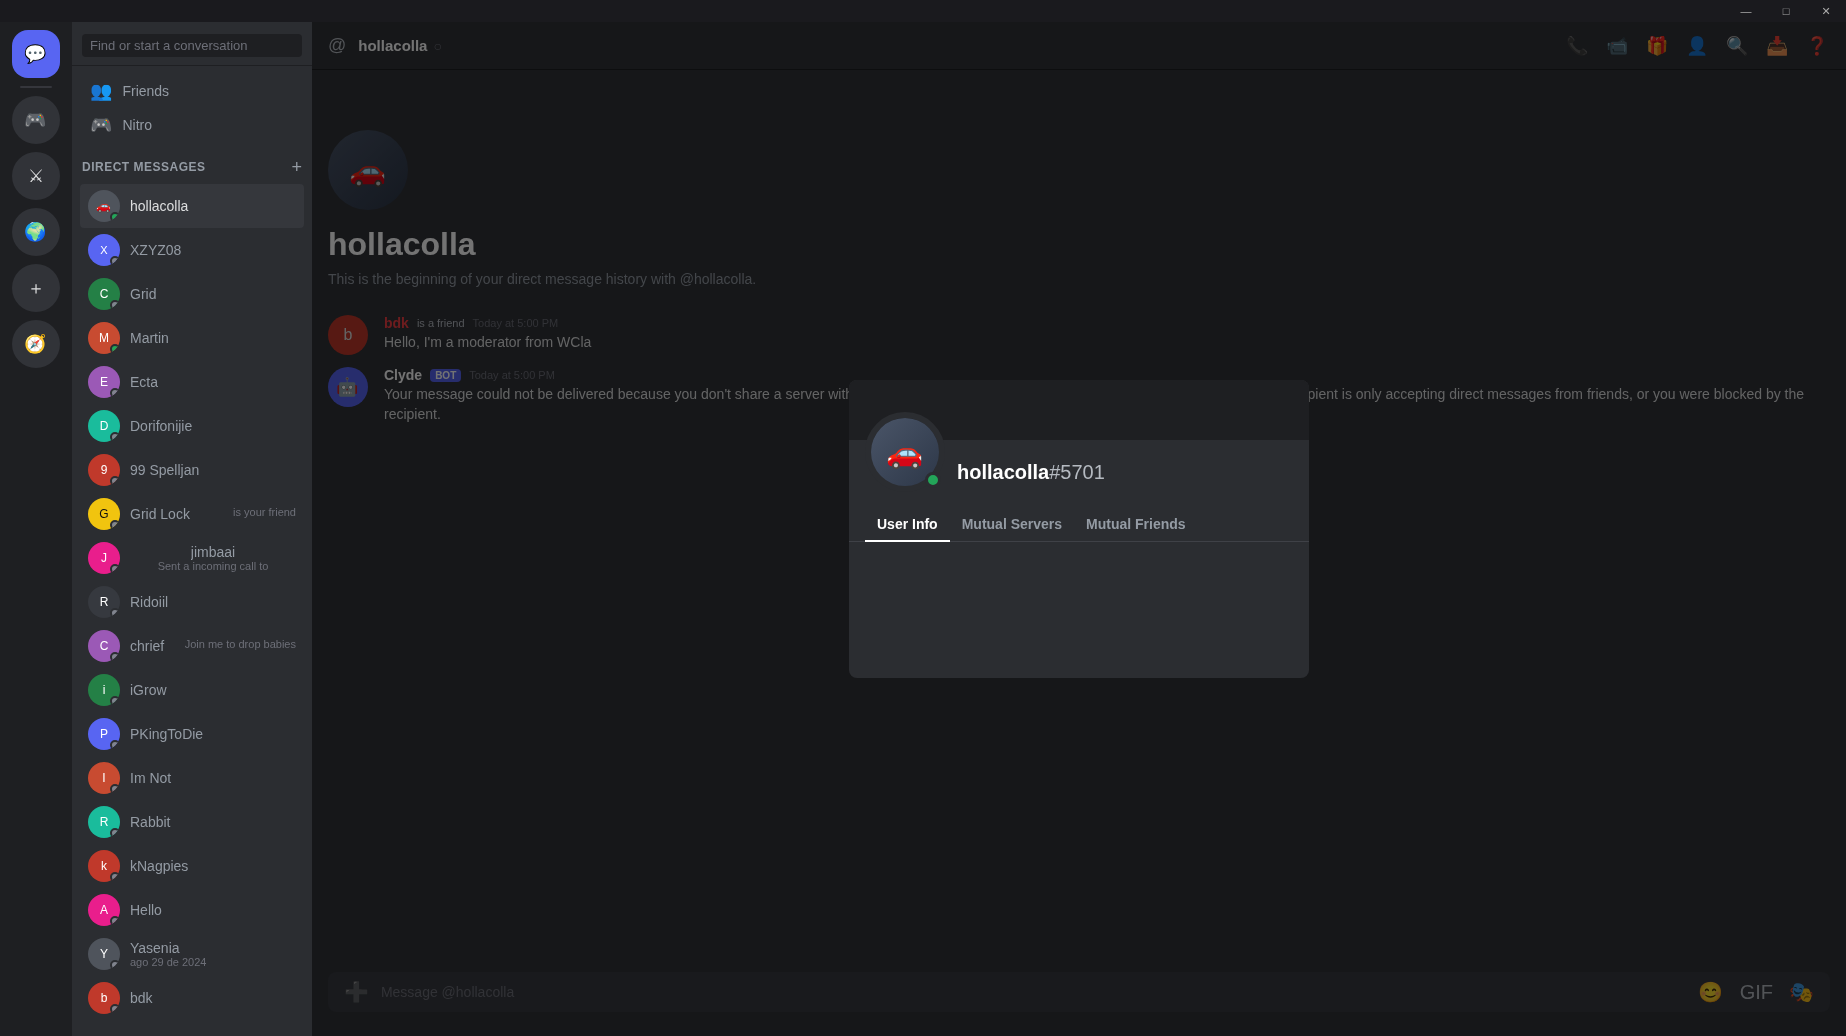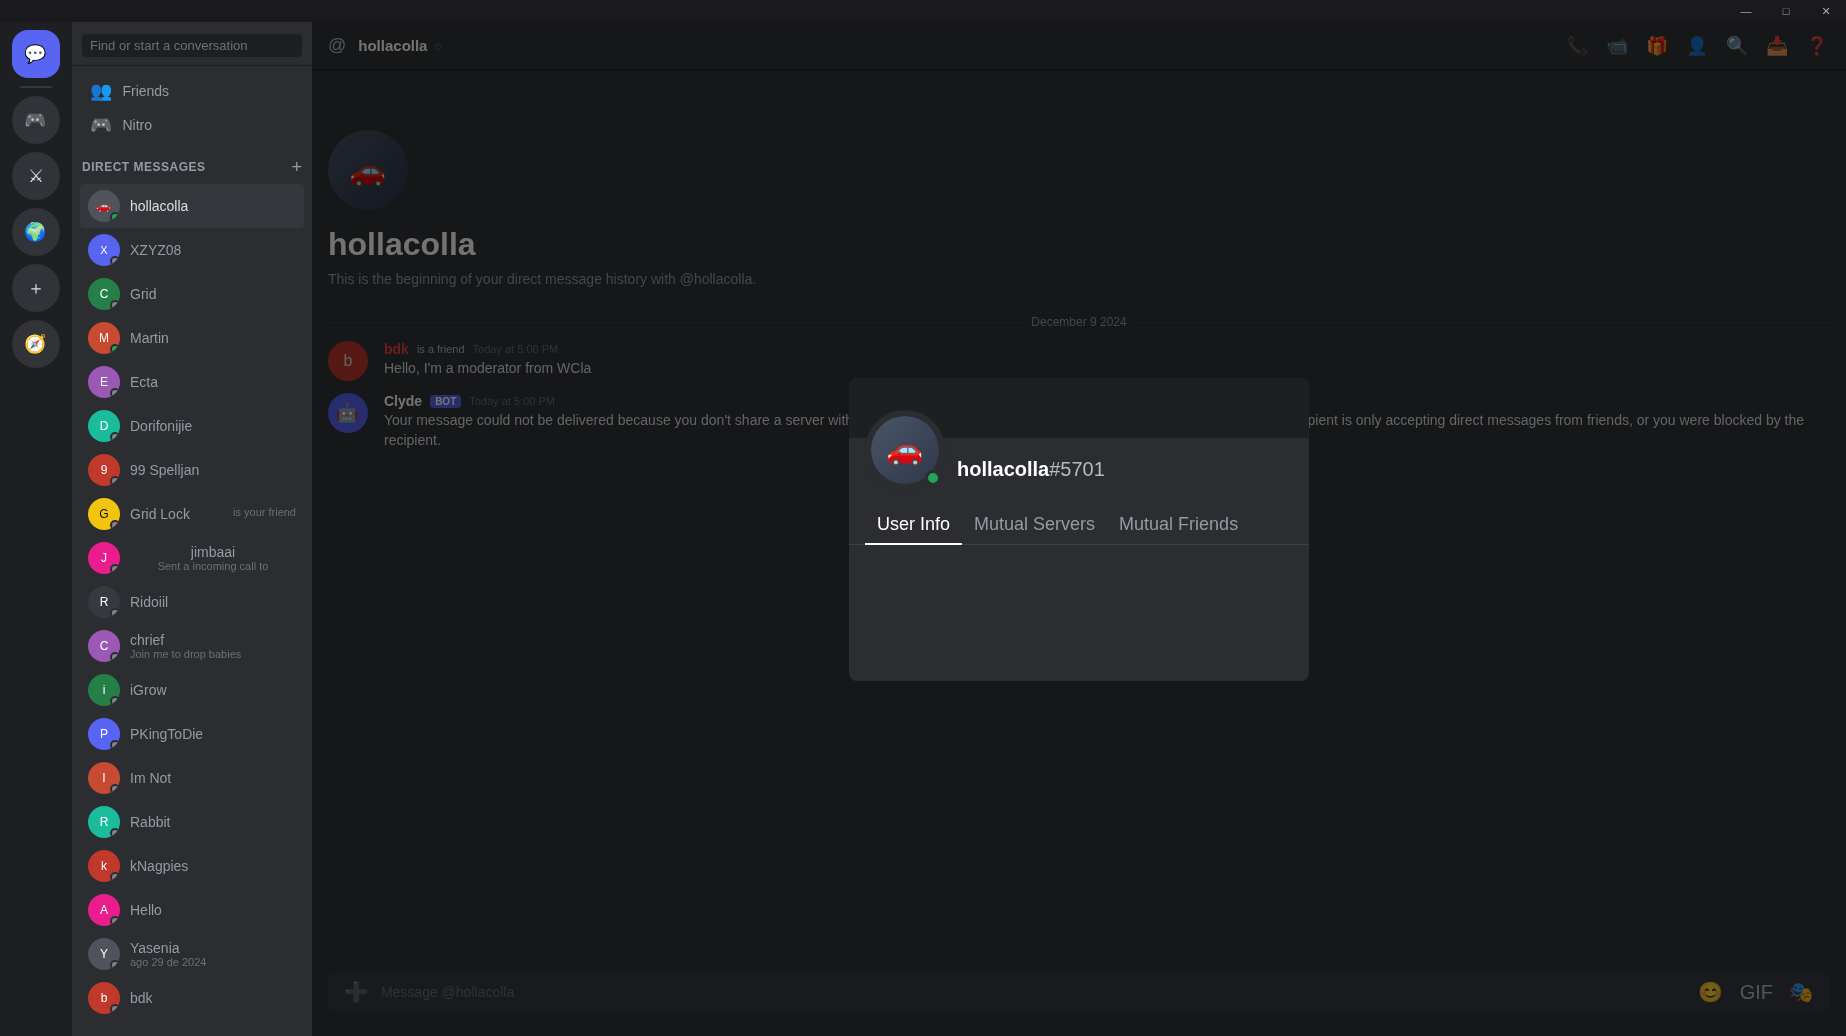--- a/index.html
+++ b/index.html
@@ -435,22 +435,22 @@
     
     .profile-tabs {
       display: flex;
       border-bottom: 1px solid #3f4147;
       margin: 0 -16px;
       padding: 0 16px;
       gap: 0;
     }
     .profile-tab {
       padding: 8px 12px;
-      font-size: 18px;
-      font-weight: 400;
+      font-size: 14px;
+      font-weight: 700;
       color: #949ba4;
       cursor: pointer;
       border-bottom: 2px solid transparent;
       margin-bottom: -1px;
     }
     .profile-tab.active { color: #fff; border-bottom-color: #fff; }
 
     .profile-note-section {
       margin-top: 16px;
     }
@@ -629,21 +629,21 @@
           <div class="status-dot status-offline"></div>
         </div>
         <span class="dm-name-text">Ridoiil</span>
       </div>
 
       <div class="dm-item">
         <div class="dm-avatar color-purple">
           C
           <div class="status-dot status-offline"></div>
         </div>
-        <div style="display:flex;flex-direction:column;flex:1;overflow:hidden;">
+        <div style="display:flex;flex-direction:row;flex:1;overflow:hidden;">
           <span class="dm-name-text">chrief</span>
           <span class="dm-sub">Join me to drop babies</span>
         </div>
       </div>
 
       <div class="dm-item">
         <div class="dm-avatar color-green">
           i
           <div class="status-dot status-offline"></div>
         </div>
@@ -733,25 +733,20 @@
     <div class="chat-area">
 
       <div class="chat-header">
         <div class="chat-header-avatar">
           <div class="car-avatar">🚗</div>
         </div>
         <div class="chat-header-name">hollacolla</div>
         <div class="chat-header-desc">This is the beginning of your direct message history with @hollacolla.</div>
       </div>
 
-      <div class="system-message">
-        <div class="system-divider"></div>
-        <span class="system-text">December 9 2024</span>
-        <div class="system-divider"></div>
-      </div>
 
       <div class="message-group">
         <div class="message-avatar color-red">b</div>
         <div class="message-content">
           <div class="message-meta">
             <span class="message-author mod">bdk</span>
             <span style="font-size:11px;color:#b5bac1;">is a friend</span>
             <span class="message-timestamp">Today at 5:00 PM</span>
           </div>
           <div class="message-text">Hello, I'm a moderator from WCla</div>

